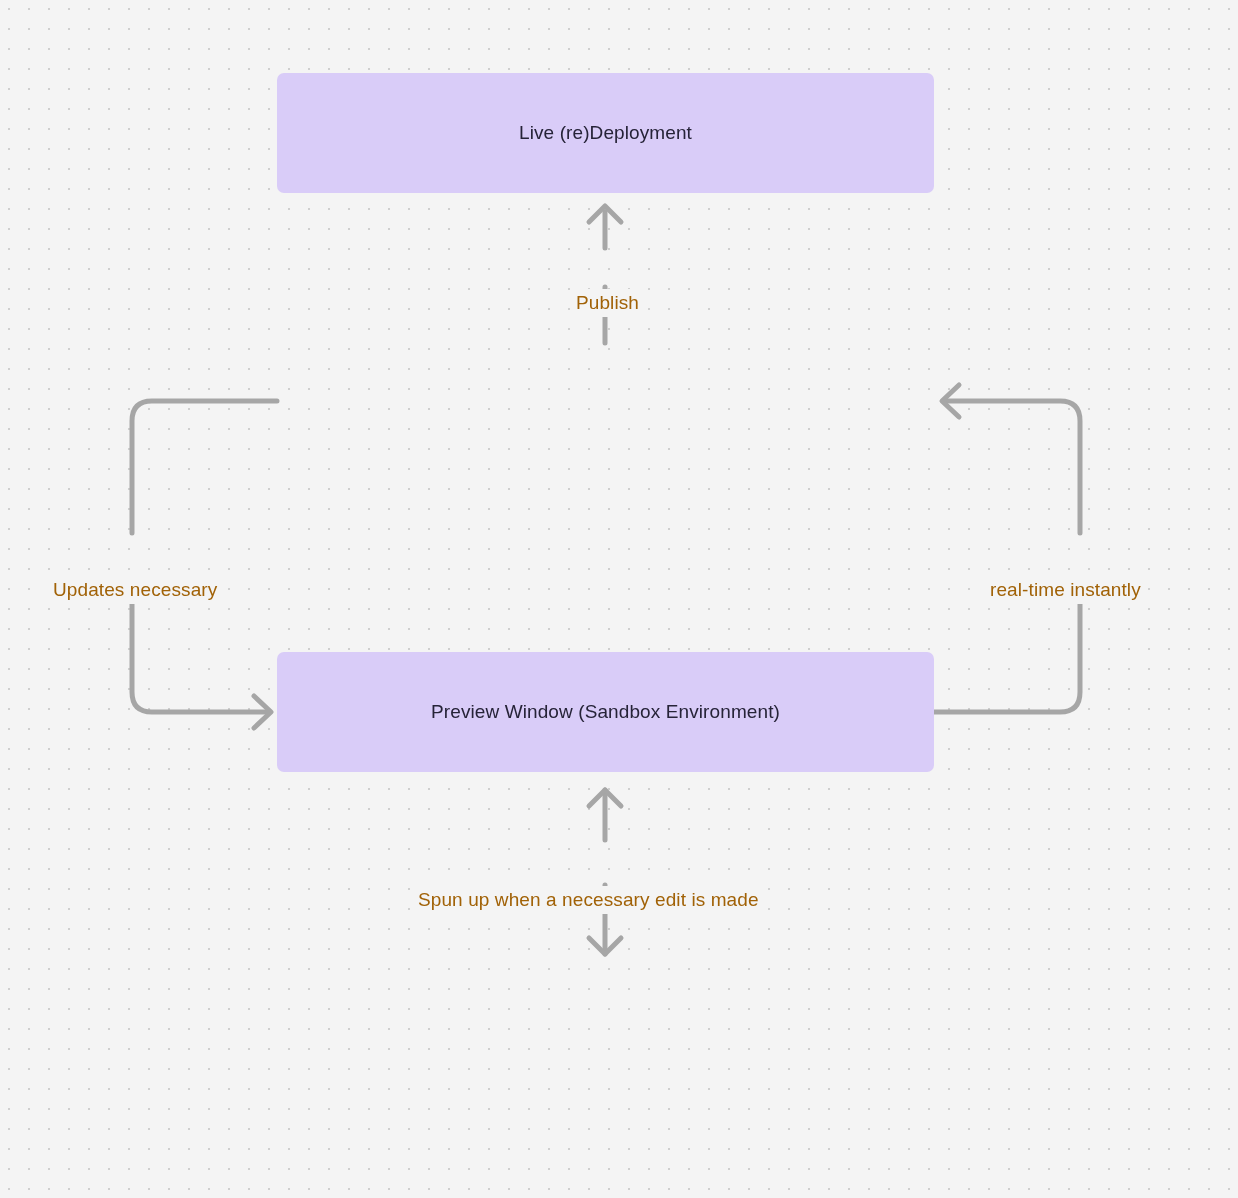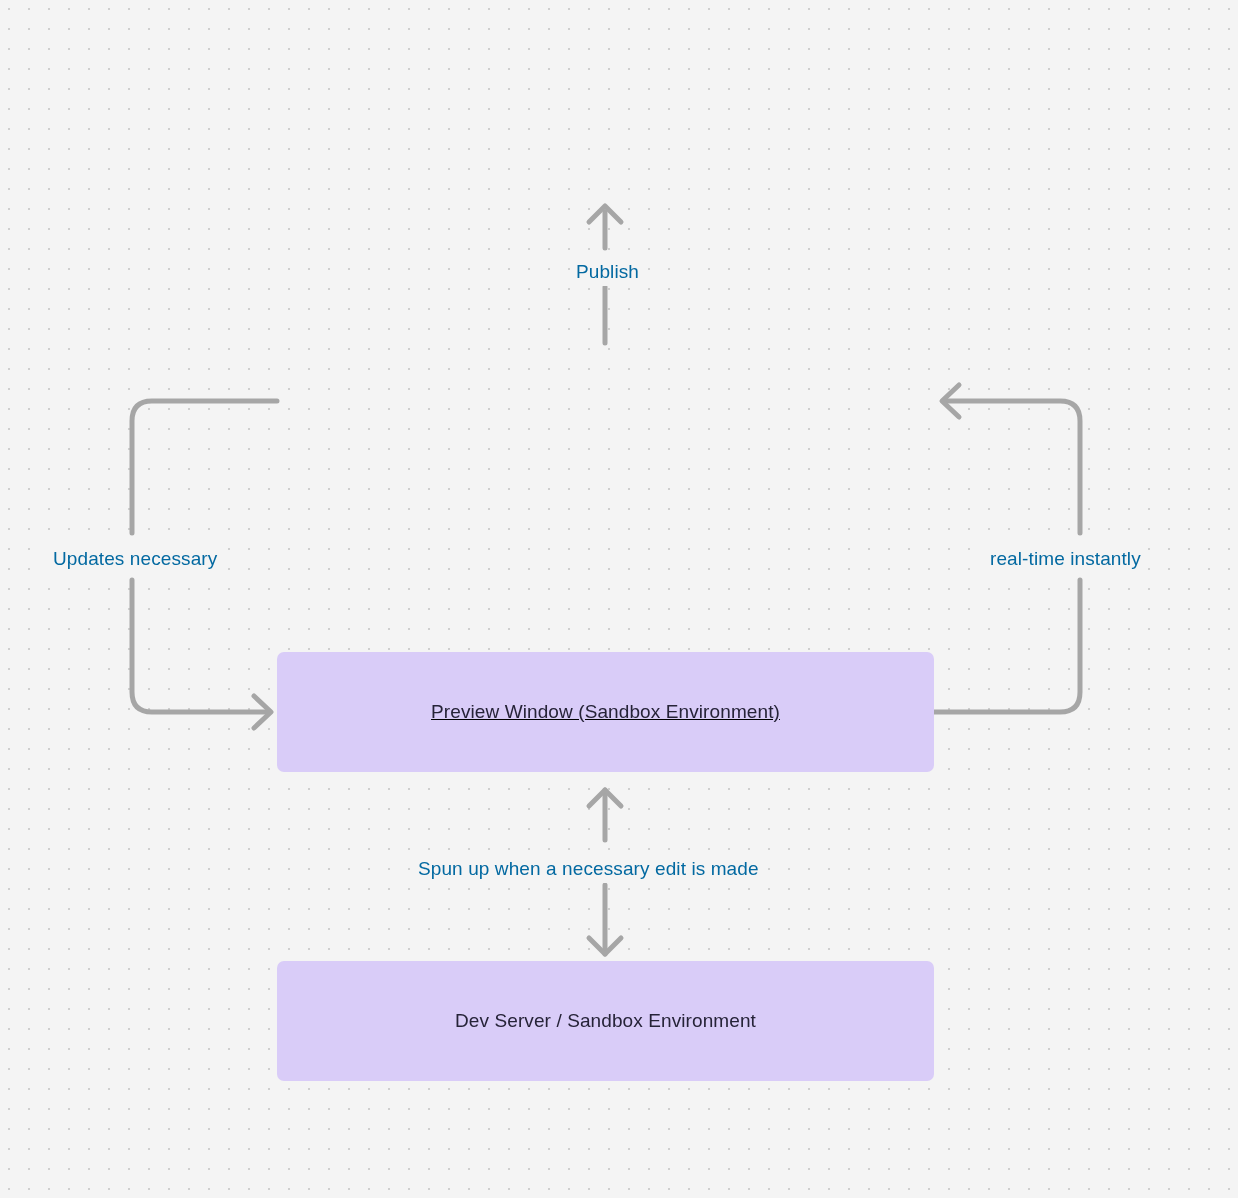--- a/index.html
+++ b/index.html
@@ -42,31 +42,32 @@
   .node-label {
     font-size: 19px;
     color: #262338;
     letter-spacing: 0.1px;
     text-align: center;
     line-height: 1.3;
   }
   .edge-label {
     position: absolute;
     font-size: 19px;
-    color: #0369a1;
+    color: #a16207;
     letter-spacing: 0.1px;
     white-space: nowrap;
     background-color: #f4f4f4;
     padding: 2px 6px;
     line-height: 1.25;
+    margin-top: 31px;
   }
   
   #node-live       { left: 277px; top: 73px;  width: 657px; height: 120px; }
   #node-user       { left: 277px; top: 343px; width: 657px; height: 120px; }
-  #node-preview    { left: 277px; top: 652px; width: 657px; height: 120px; text-decoration: underline; }
+  #node-preview    { left: 277px; top: 652px; width: 657px; height: 120px; }
   #node-dev        { left: 277px; top: 961px; width: 657px; height: 120px; }
   
   #label-publish   { left: 570px; top: 258px; }
   #label-updates   { left: 47px;  top: 545px; }
   #label-realtime  { left: 984px; top: 545px; }
   #label-spun      { left: 412px; top: 855px; }
 </style>
 </head>
 <body>
 
@@ -102,29 +103,29 @@
       <g>
         <path d="M 605 840 L 605 790"></path>
         <path d="M 589 806 L 605 790 L 621 806"></path>
         <path d="M 605 885 L 605 954"></path>
         <path d="M 589 938 L 605 954 L 621 938"></path>
       </g>
 
     </g>
   </svg>
 
+  <div class="node" id="node-live">
+    <span class="node-label">Live (re)Deployment</span>
+  </div>
 
 
   <div class="node" id="node-preview">
     <span class="node-label">Preview Window (Sandbox Environment)</span>
   </div>
 
-  <div class="node" id="node-dev">
-    <span class="node-label">Dev Server / Sandbox Environment</span>
-  </div>
 
   <div class="edge-label" id="label-publish">Publish</div>
 
   <div class="edge-label" id="label-updates">Updates necessary</div>
 
   <div class="edge-label" id="label-realtime">real-time instantly</div>
 
   <div class="edge-label" id="label-spun">Spun up when a necessary edit is made</div>
 
 </div>

